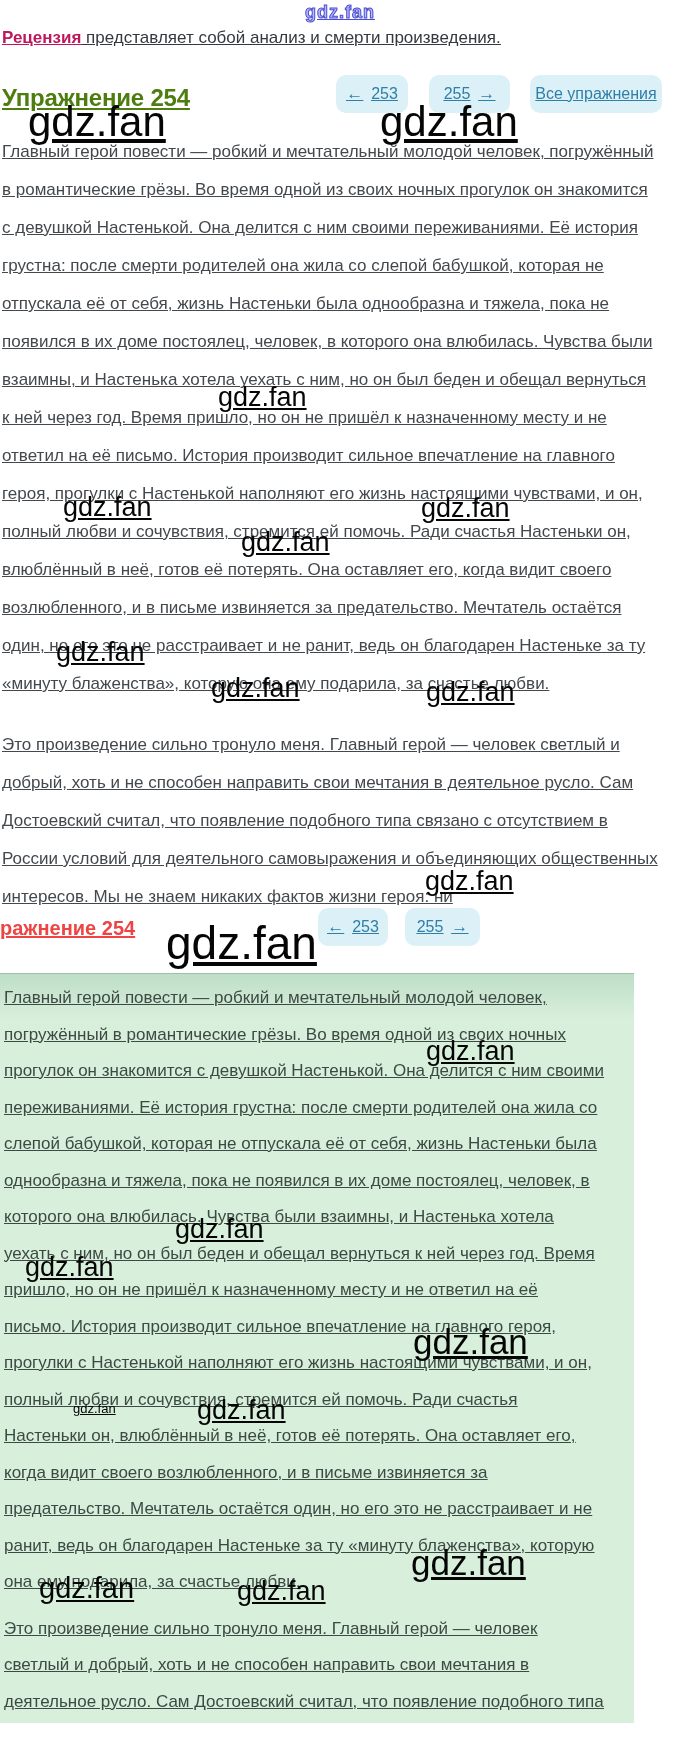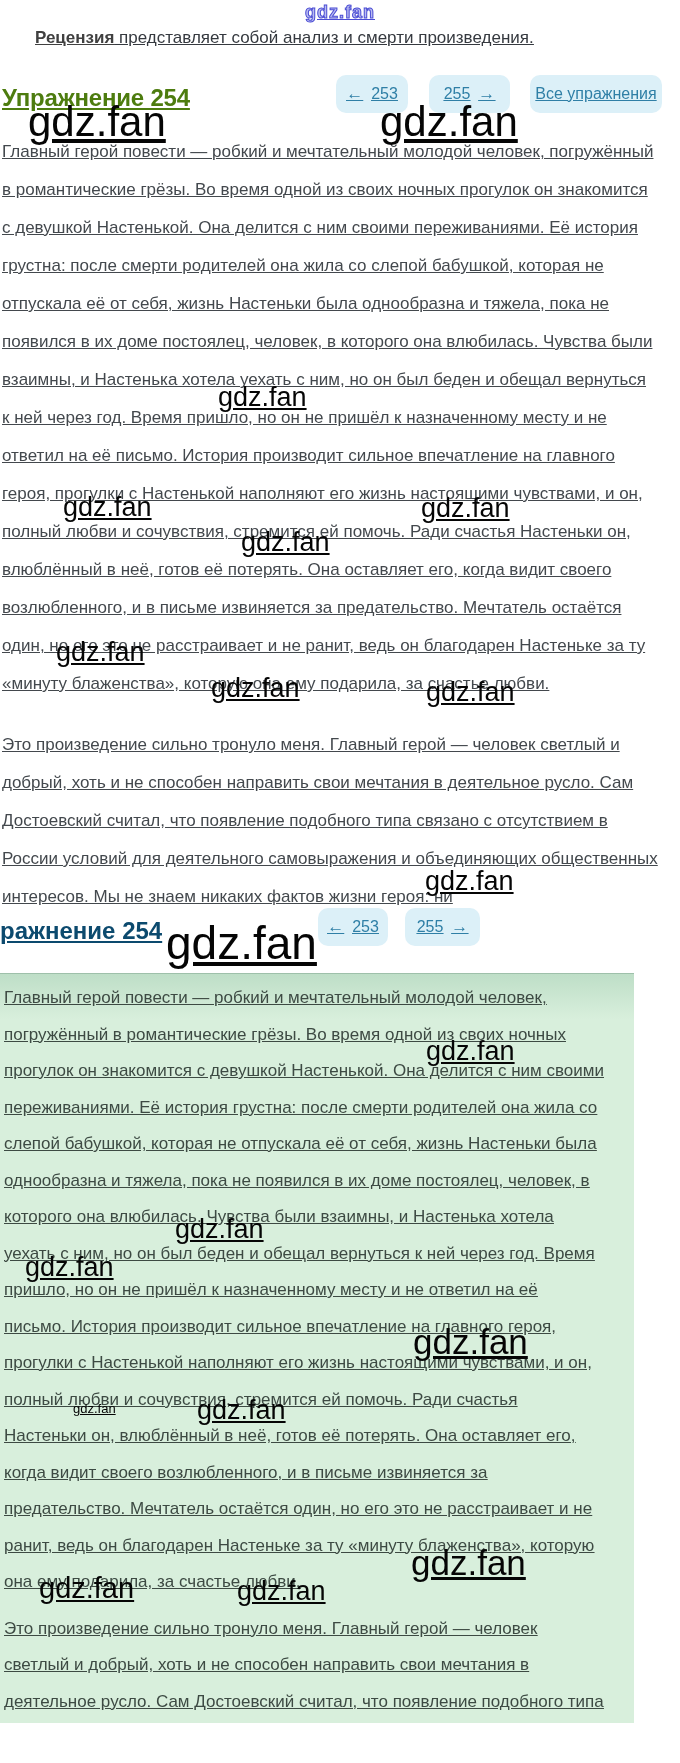--- a/index.html
+++ b/index.html
@@ -16,21 +16,21 @@
     text-align:center;
     font-size:18px; font-weight:bold;
     letter-spacing:1px;
     color:#babcf0;
     -webkit-text-stroke:1px #4a4cd4;
   }
   .intro {
     position:absolute; top:28px; left:2px; width:650px;
     font-size:17px; color:#35393f;
   }
-  .intro b { color:#404040;margin-left:33px; }
+  .intro b { color:#be185d; }
   .ex-title {
     position:absolute; left:2px; top:84px;
     font-size:24px; font-weight:bold; color:#4d7c0f;
     letter-spacing:-0.2px;
   }
   .nav-btn {
     position:absolute;
     height:38px;
     background:#dcf0f8;
     color:#2f7fa6;
@@ -51,21 +51,21 @@
   .sec1-p1 { top:133px; }
   .sec1-p2 { top:726px; height:179px; overflow:hidden; }
   
   .sec2 {
     position:absolute; left:0; top:905px;
     width:641px; height:818px;
     overflow:hidden;
   }
   .sec2 .ex-title2 {
     position:absolute; left:0; top:12px;
-    font-size:24px; font-weight:bold; color:#0c4a6e;
+    font-size:20px; font-weight:bold; color:#ef4444;
   }
   .s2-prev { left:318px; top:3px;  width:70px; }
   .s2-next { left:405px; top:3px;  width:75px; }
   .s2-all  { left:500px; top:3px;  width:158px; }
   .green-block {
     position:absolute; left:0; top:68px;
     width:634px; height:750px;
     overflow:hidden;
     background:linear-gradient(180deg, #bedec7 0px, #d8efdc 45px);
     border-top:1px solid #9ec0aa;

